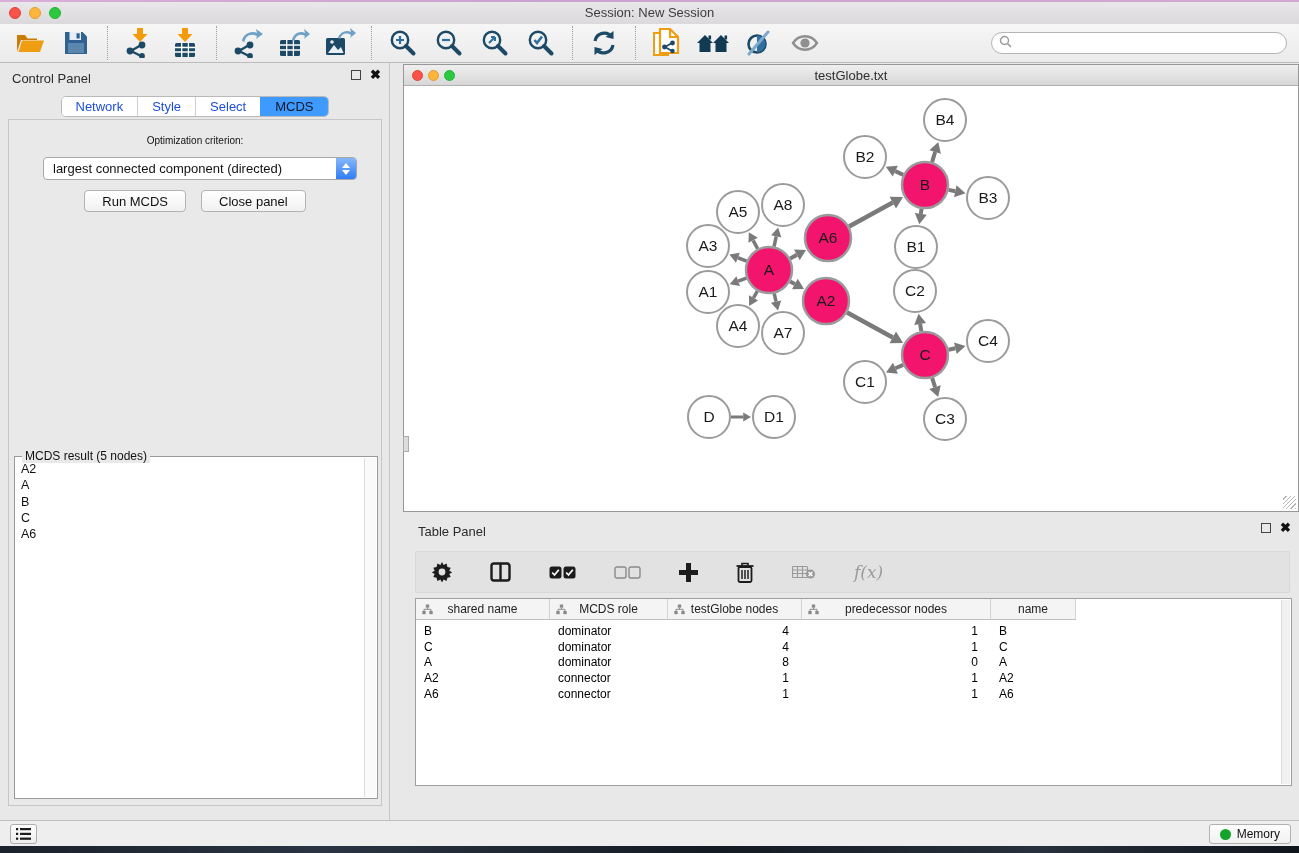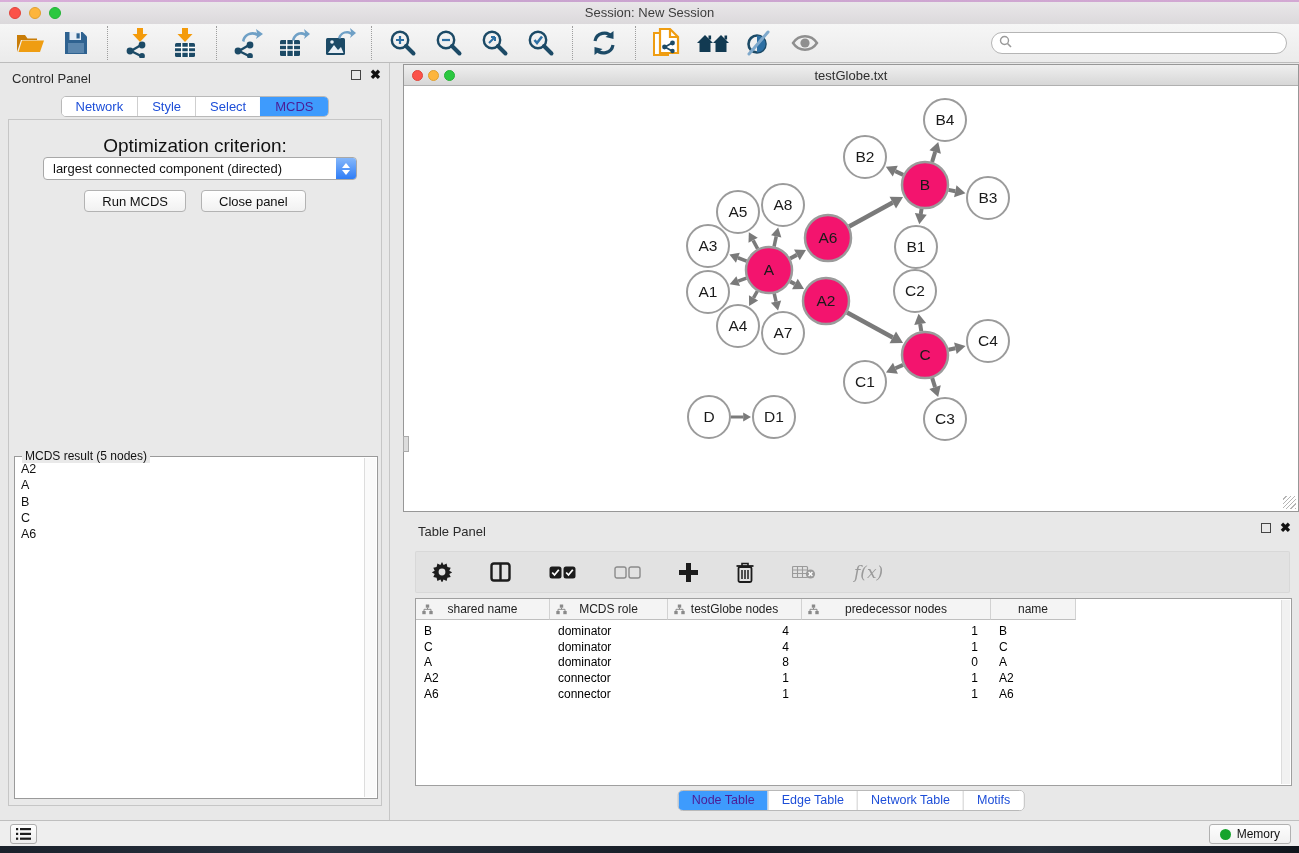--- a/index.html
+++ b/index.html
@@ -36,25 +36,25 @@
     background:#e8e8e8; border-right:1px solid #c6c6c6; }
   .panel-header-title { position:absolute; left:12px; top:8px; font-size:13px; color:#2b2b2b; }
   .panel-icons { position:absolute; right:8px; top:7px; display:flex; gap:9px; align-items:center; }
   .panel-float { width:10px; height:10px; border:1.5px solid #444; }
   .panel-close { font-size:13px; font-weight:bold; color:#111; line-height:10px; }
   .seg { display:flex; border:1px solid #b9b9b9; border-radius:5px; overflow:hidden;
     background:#fff; height:21px; }
   .seg-btn { padding:0 14px; line-height:19px; font-size:13px; color:#1d4ed8; background:#fff;
     border-left:1px solid #cfcfcf; white-space:nowrap; }
   .seg-btn:first-child { border-left:none; }
-  .seg-btn.active { background:#3e9bfd; color:#4c1d95; border-left-color:#3e9bfd; }
+  .seg-btn.active { background:#3e9bfd; color:#0f172a; border-left-color:#3e9bfd; }
   .cp-tabs { position:absolute; top:33px; left:50%; transform:translateX(-50%); }
   .cp-content { position:absolute; top:56px; left:8px; right:7px; bottom:14px;
     background:#e9e9e9; border:1px solid #c6c6c6; }
-  .opt-label { text-align:center; margin-top:15px; font-size:19px; color:#111; }
+  .opt-label { text-align:center; margin-top:15px; font-size:10px; color:#111; }
   .dropdown { position:absolute; left:34px; top:37px; width:314px; height:23px;
     border:1px solid #a8a8a8; border-radius:4px; background:#fff;
     display:flex; align-items:center; }
   .dd-text { flex:1; padding:0 9px; font-size:13px; color:#111; white-space:nowrap; overflow:hidden; }
   .dd-stepper { width:20px; align-self:stretch; margin:0; border-radius:0 3px 3px 0;
     background:linear-gradient(#85b7fa,#2f7df6); display:flex; flex-direction:column;
     align-items:center; justify-content:center; gap:2px; }
   .dd-stepper svg { display:block; }
   .btn-row { position:absolute; top:70px; left:0; right:0; display:flex; justify-content:center; gap:15px; }
   .mac-btn { height:22px; padding:0 17px; background:linear-gradient(#ffffff,#f1f1f1);
@@ -561,26 +561,20 @@
           <div class="tr">
             <div class="td" style="width: 134px;">A6</div>
             <div class="td" style="width: 118px;">connector</div>
             <div class="td right" style="width: 134px;">1</div>
             <div class="td right" style="width: 189px;">1</div>
             <div class="td" style="width: 85px;">A6</div>
           </div>
         </div>
       <div class="table-scrollbar"></div>
     </div>
-    <div class="seg tp-tabs" id="table-tabs">
-        <div class="seg-btn active">Node Table</div>
-        <div class="seg-btn">Edge Table</div>
-        <div class="seg-btn">Network Table</div>
-        <div class="seg-btn">Motifs</div>
-      </div>
   </div>
 
   <div class="statusbar">
     <div class="list-btn">
       <svg width="15" height="12" viewBox="0 0 15 12">
           <g fill="#1c1c1c">
             <rect x="0" y="0" width="2.2" height="2.2"></rect>
             <rect x="4" y="0" width="11" height="2.2"></rect>
             <rect x="0" y="4.8" width="2.2" height="2.2"></rect>
             <rect x="4" y="4.8" width="11" height="2.2"></rect>

